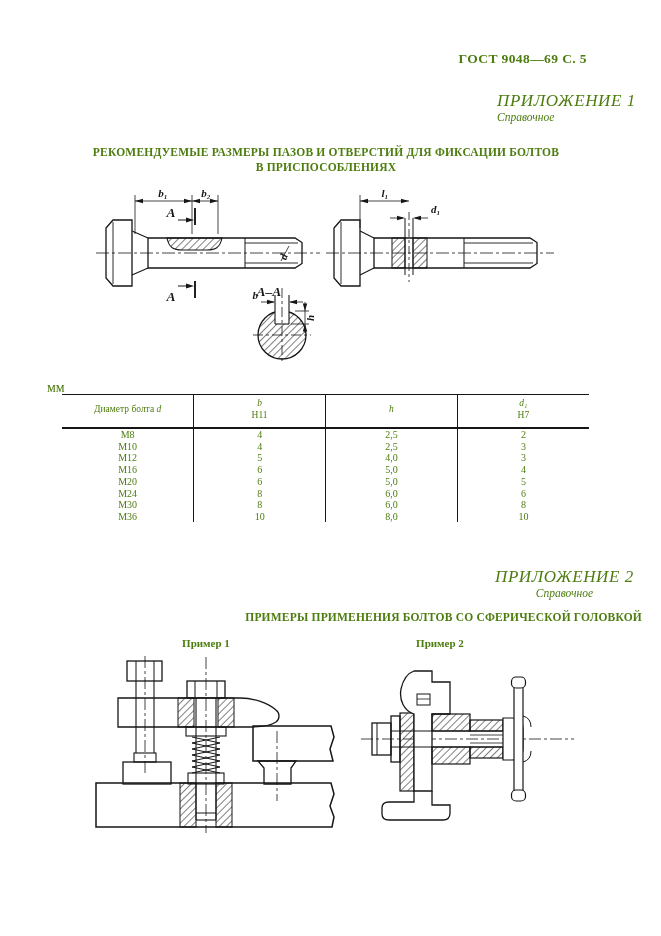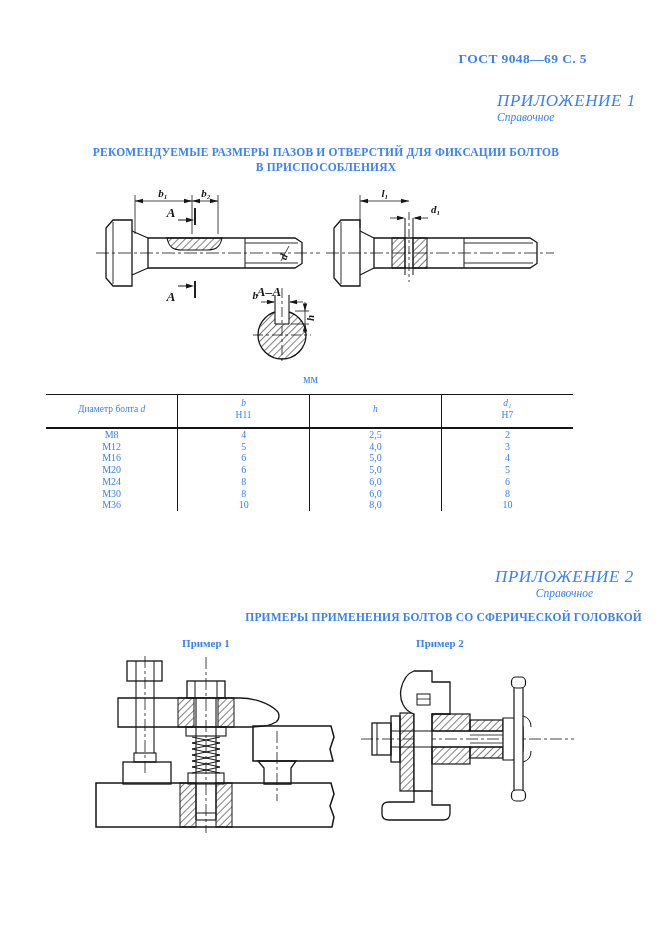--- a/index.html
+++ b/index.html
@@ -1,39 +1,39 @@
 <!DOCTYPE html>
 <html><head>
 <meta charset="utf-8">
 <style>
   html,body { margin:0; padding:0; background:#e8e8e8; }
   #page {
     position:relative; width:661px; height:936px; background:#ffffff;
-    font-family:"Liberation Serif","DejaVu Serif",serif; color:#3b82f6;
+    font-family:"Liberation Serif","DejaVu Serif",serif; color:#4d7c0f;
     margin:0 auto; overflow:hidden;
   }
   .abs { position:absolute; }
   .gost-header { top:51px; left:0; width:587px; text-align:right; font-weight:bold; font-size:13.5px; letter-spacing:.4px; }
   .appendix { font-style:italic; line-height:1.2; }
   .appendix .app-label { font-size:17px; letter-spacing:.6px; }
   .appendix .app-sub   { font-size:11.5px; }
   .appendix1 { top:91px; left:497px; }
   .appendix2 { top:567px; left:495px;text-align:center; }
   .main-title { top:145px; left:20px; width:612px; text-align:center; font-weight:bold; font-size:11.5px; line-height:1.3; letter-spacing:.2px; }
   .title2 { top:611px; left:20px; width:622px; text-align:right; font-weight:bold; font-size:11.5px; letter-spacing:.2px; }
   .note { top:362px; left:76px; font-size:11px; }
-  .units { top:372px; left:47px; width:527px; text-align:center; font-size:12px; }
+  .units { top:380px; left:47px; width:527px; font-size:14px; }
   .example-label { top:637px; font-weight:bold; font-size:11px; width:120px; text-align:center; }
   .ex1 { left:146px; } .ex2 { left:380px;text-align:center; }
 
   table.dims { border-collapse:collapse; table-layout:fixed; width:527px; border-top:1.2px solid #161616; }
   table.dims th { font-weight:normal; font-size:9.5px; border-bottom:2.6px solid #161616; padding:3px 0 5px; text-align:center; line-height:1.25; }
   table.dims th + th, table.dims td + td { border-left:1px solid #161616; }
   table.dims td { text-align:center; font-size:10px; height:11.7px; padding:0; line-height:1.1; }
-  .tbl-wrap { top:394px; left:46px; }
+  .tbl-wrap { top:394px; left:62px; }
   i { font-style:italic; }
 
   svg { overflow:visible; }
   svg text { font-family:"Liberation Serif","DejaVu Serif",serif; fill:#161616; }
   .dimlabel { font-style:italic; font-weight:bold; font-size:11px; }
   .cutlabel { font-style:italic; font-weight:bold; font-size:13.5px; }
 </style>
 </head>
 <body>
 
@@ -171,20 +171,26 @@
         </tr>
       </thead>
       <tbody>
           <tr>
             <td>М8</td>
             <td>4</td>
             <td>2,5</td>
             <td>2</td>
           </tr>
           <tr>
+            <td>М10</td>
+            <td>4</td>
+            <td>2,5</td>
+            <td>3</td>
+          </tr>
+          <tr>
             <td>М12</td>
             <td>5</td>
             <td>4,0</td>
             <td>3</td>
           </tr>
           <tr>
             <td>М16</td>
             <td>6</td>
             <td>5,0</td>
             <td>4</td>

